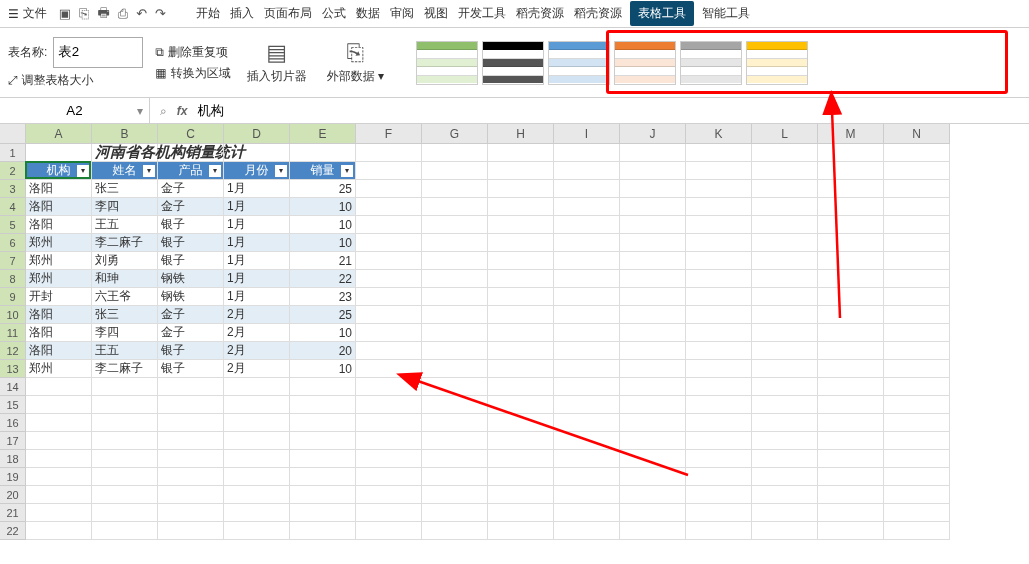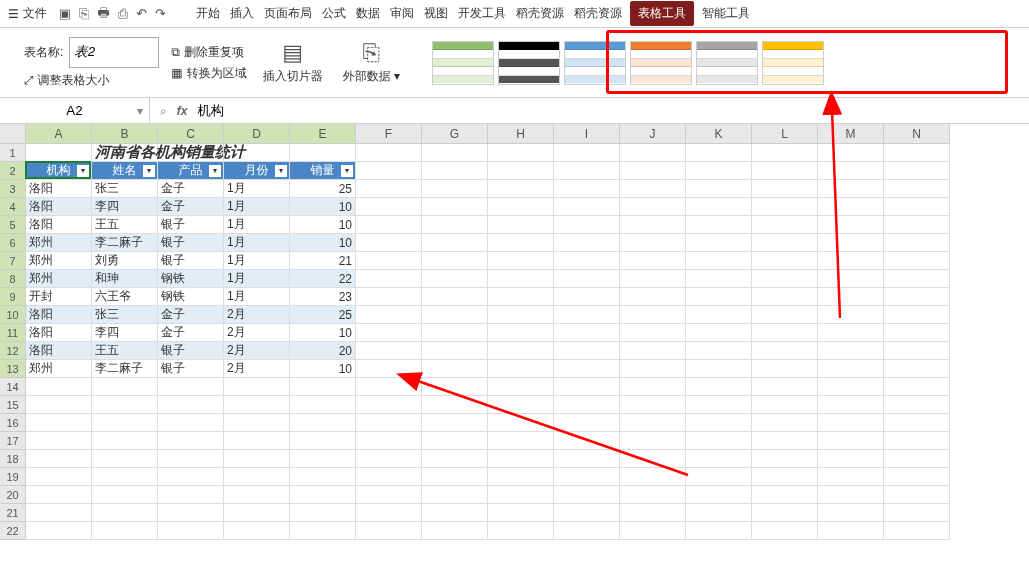--- a/index.html
+++ b/index.html
@@ -5,28 +5,28 @@
 * { margin: 0; padding: 0; box-sizing: border-box; font-family: "Microsoft YaHei", Arial, sans-serif; }
 body { width: 1029px; height: 564px; background: #fff; font-size: 12px; color: #333; overflow: hidden; position: relative; }
 
 
 .menubar { height: 28px; display: flex; align-items: center; border-bottom: 1px solid #d0d0d0; padding: 0 4px; gap: 8px; }
 .file-menu { display: flex; align-items: center; gap: 4px; padding: 0 4px; cursor: pointer; }
 .toolbar-icons { display: flex; gap: 8px; align-items: center; }
 .toolbar-icons span { cursor: pointer; color: #555; font-size: 13px; }
 .tabs { display: flex; gap: 6px; margin-left: 20px; }
 .tab { cursor: pointer; padding: 4px 2px; color: #333; }
-.tab.active { background: #7f1d1d; color: #fff; padding: 4px 8px; border-radius: 2px; }
-
-
-.ribbon { height: 70px; display: flex; align-items: center; padding: 4px 24px; border-bottom: 1px solid #d0d0d0; gap: 12px; position: relative; }
+.tab.active { background: #0c4a6e; color: #fff; padding: 4px 8px; border-radius: 2px; }
+
+
+.ribbon { height: 70px; display: flex; align-items: center; padding: 4px 8px; border-bottom: 1px solid #d0d0d0; gap: 12px; position: relative; }
 .ribbon-group { display: flex; flex-direction: column; gap: 4px; }
 .ribbon-row { display: flex; align-items: center; gap: 6px; }
 .tname-label { white-space: nowrap; }
-.tname-input { width: 90px; height: 31px; border: 1px solid #aaa; padding: 0 4px; font-style: italic; }
+.tname-input { width: 90px; height: 31px; border: 1px solid #aaa; padding: 0 4px; }
 .ribbon-btn { display: flex; align-items: center; gap: 4px; cursor: pointer; color: #333; }
 .ribbon-big { display: flex; flex-direction: column; align-items: center; gap: 2px; cursor: pointer; padding: 0 4px; }
 .ribbon-big .bicon { font-size: 22px; color: #555; }
 .checkbox-row { display: flex; gap: 10px; }
 .cb { display: flex; align-items: center; gap: 3px; }
 .cb input { width: 13px; height: 13px; }
 
 
 .style-gallery { display: flex; gap: 4px; padding: 4px; }
 .style-swatch { width: 62px; height: 44px; display: flex; flex-direction: column; cursor: pointer; border: 1px solid #ccc; }

